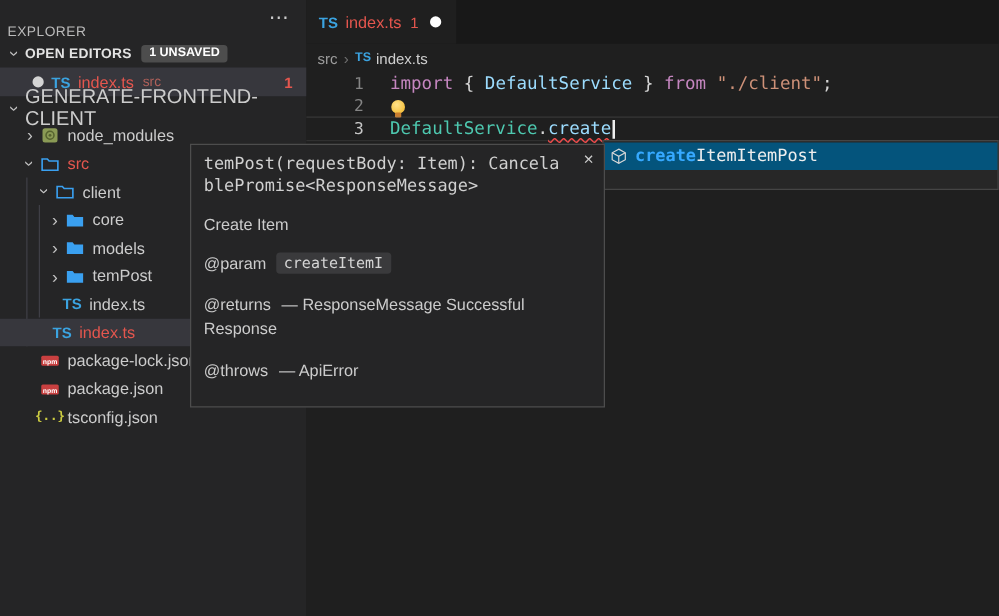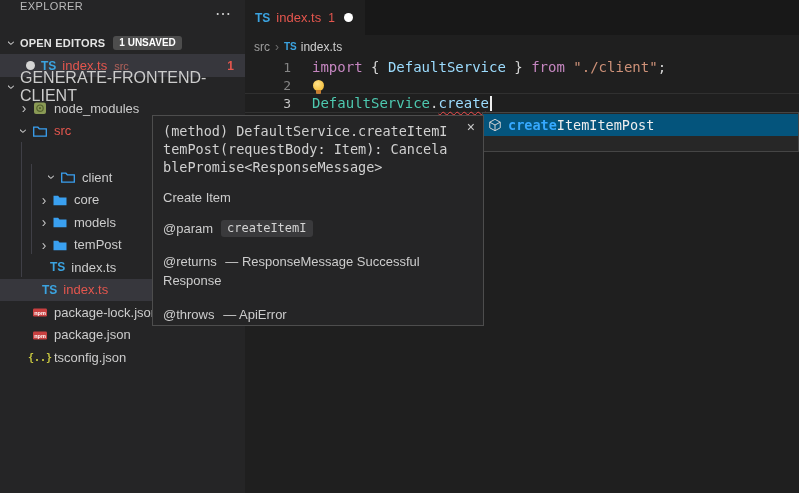--- a/index.html
+++ b/index.html
@@ -22,21 +22,21 @@
     --match-blue:#36a9ff;
     --border-widget:#4d4d4d;
   }
   *{margin:0;padding:0;box-sizing:border-box;}
   html,body{width:799px;height:493px;overflow:hidden;background:var(--bg-editor);
     font-family:"Liberation Sans",sans-serif;color:var(--fg);}
   .app{position:relative;width:799px;height:493px;}
 
   
   .sidebar{position:absolute;left:0;top:0;width:245px;height:493px;background:var(--bg-sidebar);z-index:1;}
-  .sb-title-row{height:32px;display:flex;align-items:flex-start;padding-left:20px;position:relative;}
+  .sb-title-row{height:32px;display:flex;align-items:flex-end;padding-left:6px;position:relative;}
   .sb-title{font-size:11px;color:#bbbbbb;letter-spacing:.4px;}
   .sb-more{position:absolute;right:14px;top:4px;font-size:16px;color:#cccccc;cursor:pointer;}
   .section-header{height:22px;display:flex;align-items:center;padding-left:4px;}
   .section-header .lbl-bold{font-size:11px;font-weight:bold;color:#e3e3e3;letter-spacing:.2px;}
   .badge{margin-left:8px;background:#4d4d4d;color:#ffffff;font-size:10px;font-weight:bold;
     padding:1px 6px 2px;border-radius:3px;}
   .chev{width:16px;flex:none;display:flex;justify-content:center;align-items:center;
     color:#c5c5c5;font-size:14px;line-height:1;}
   .chev span{display:inline-block;}
   .chev.exp span{transform:rotate(90deg);}
@@ -50,21 +50,21 @@
 
   .tree{position:relative;}
   .guide{position:absolute;width:1px;background:#3f3f46;z-index:0;}
   .row{height:22.5px;display:flex;align-items:center;position:relative;z-index:1;cursor:pointer;}
   .row .lbl{font-size:13px;color:var(--fg);white-space:nowrap;}
   .row.sel{background:var(--bg-selected);}
   .row.sel .lbl,.row .lbl.red{color:var(--red);}
   .ico{width:16px;height:16px;flex:none;margin-right:6px;display:flex;align-items:center;justify-content:center;}
   .ico-braces{font-family:"DejaVu Sans Mono",monospace;font-size:10px;color:#cbcb41;font-weight:bold;}
   .pl0{padding-left:16px;}.pl0f{padding-left:32px;}
-  .pl1{padding-left:44px;margin-top:24px;}.pl1f{padding-left:42px;}
+  .pl1{padding-left:28px;}.pl1f{padding-left:42px;}
   .pl2{padding-left:36px;}.pl2f{padding-left:50px;}
 
   
   .editor{position:absolute;left:245px;top:0;width:554px;height:493px;background:var(--bg-editor);}
   .tabbar{height:35px;background:var(--bg-tabbar);display:flex;}
   .tab{height:35px;background:var(--bg-editor);display:flex;align-items:center;
     padding:0 12px 0 10px;cursor:pointer;}
   .tab .file-red{margin-right:7px;}
   .tab .tab-err{font-size:12px;color:var(--red);margin-right:9px;}
   .tab .mod-dot{background:#ffffff;margin-right:0;}
@@ -297,21 +297,20 @@
         <span class="gutter cur">3</span>
         <span class="code-text">
           <span class="tk-class">DefaultService</span><span class="tk-punct">.</span><span class="tk-type squiggle">create</span><span class="cursor"></span>
         </span>
       </div>
     </div>
   </div>
 
   <div class="hover-tip">
     <span class="hover-close">×</span>
-    <div class="sig">(method) DefaultService.createItemI</div>
     <div class="sig">temPost(requestBody: Item): Cancela</div>
     <div class="sig">blePromise&lt;ResponseMessage&gt;</div>
     <div class="hover-desc">Create Item</div>
     <div class="doc-row">
       <span class="doc-tag">@param</span>
       <span class="doc-chip">createItemI</span>
     </div>
     <div class="doc-block">
       <span class="doc-tag">@returns</span>
       <span class="doc-text">— ResponseMessage Successful Response</span>

